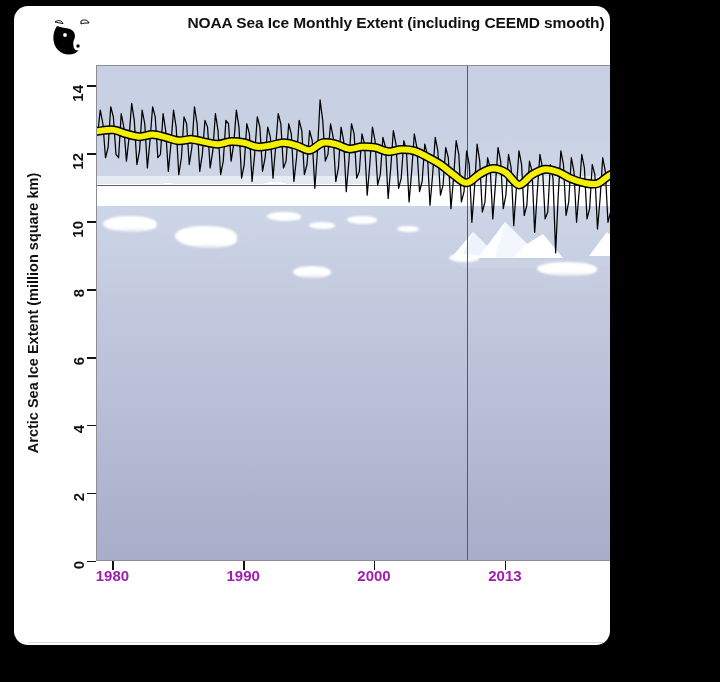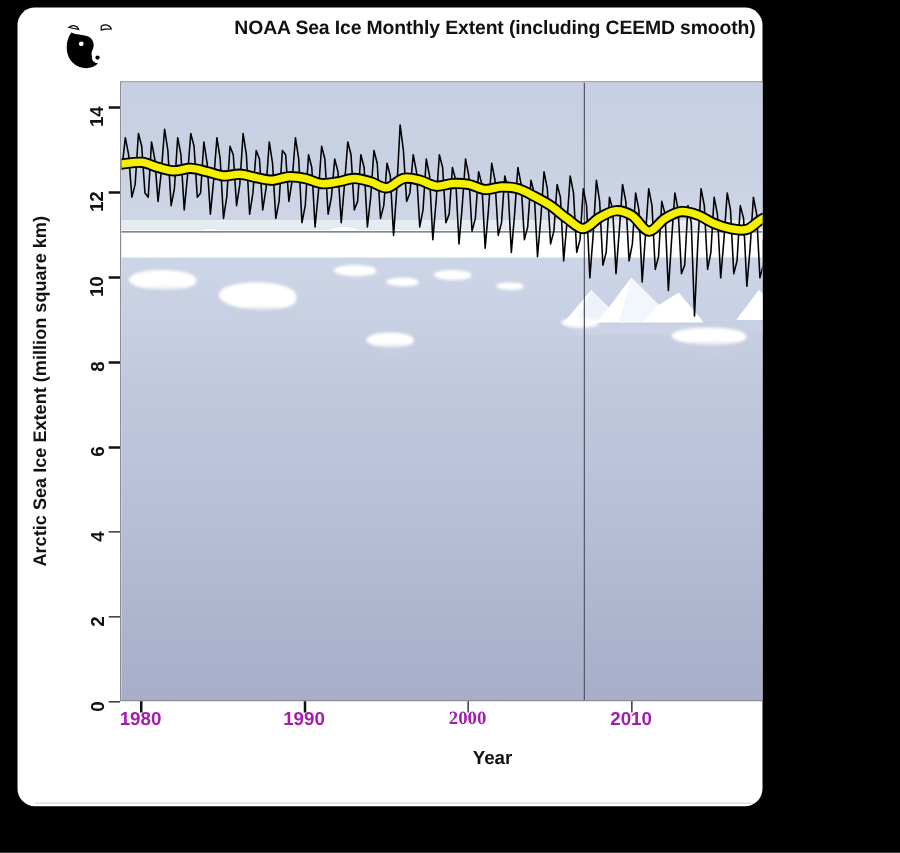--- a/index.html
+++ b/index.html
@@ -181,25 +181,24 @@
         <div class="ytick" style="top: 20.4px;"></div>
         <div class="ylab" style="top: 20.4px;">14</div>
       </div>
 
     <div id="xaxis">
         <div class="xtick" style="left: 16.4px;"></div>
         <div class="xlab" style="left: 16.4px;">1980</div>
         <div class="xtick" style="left: 147.2px;"></div>
         <div class="xlab" style="left: 147.2px; text-align: right;">1990</div>
         <div class="xtick" style="left: 278px;"></div>
-        <div class="xlab" style="left: 278px; font-family: Liberation Serif, serif;">2000</div>
+        <div class="xlab" style="left: 278px;">2000</div>
         <div class="xtick" style="left: 408.9px;"></div>
-        <div class="xlab" style="left: 408.9px;">2010</div>
+        <div class="xlab" style="left: 408.9px;">2013</div>
         <div class="xtick" style="left: 539.7px;"></div>
         <div class="xlab" style="left: 539.7px;">2029</div>
       </div>
 
   </div>
 
-  <div id="xtitle">Year</div>
 
   <div id="footline"></div>
 </div>
 
 </body></html>

